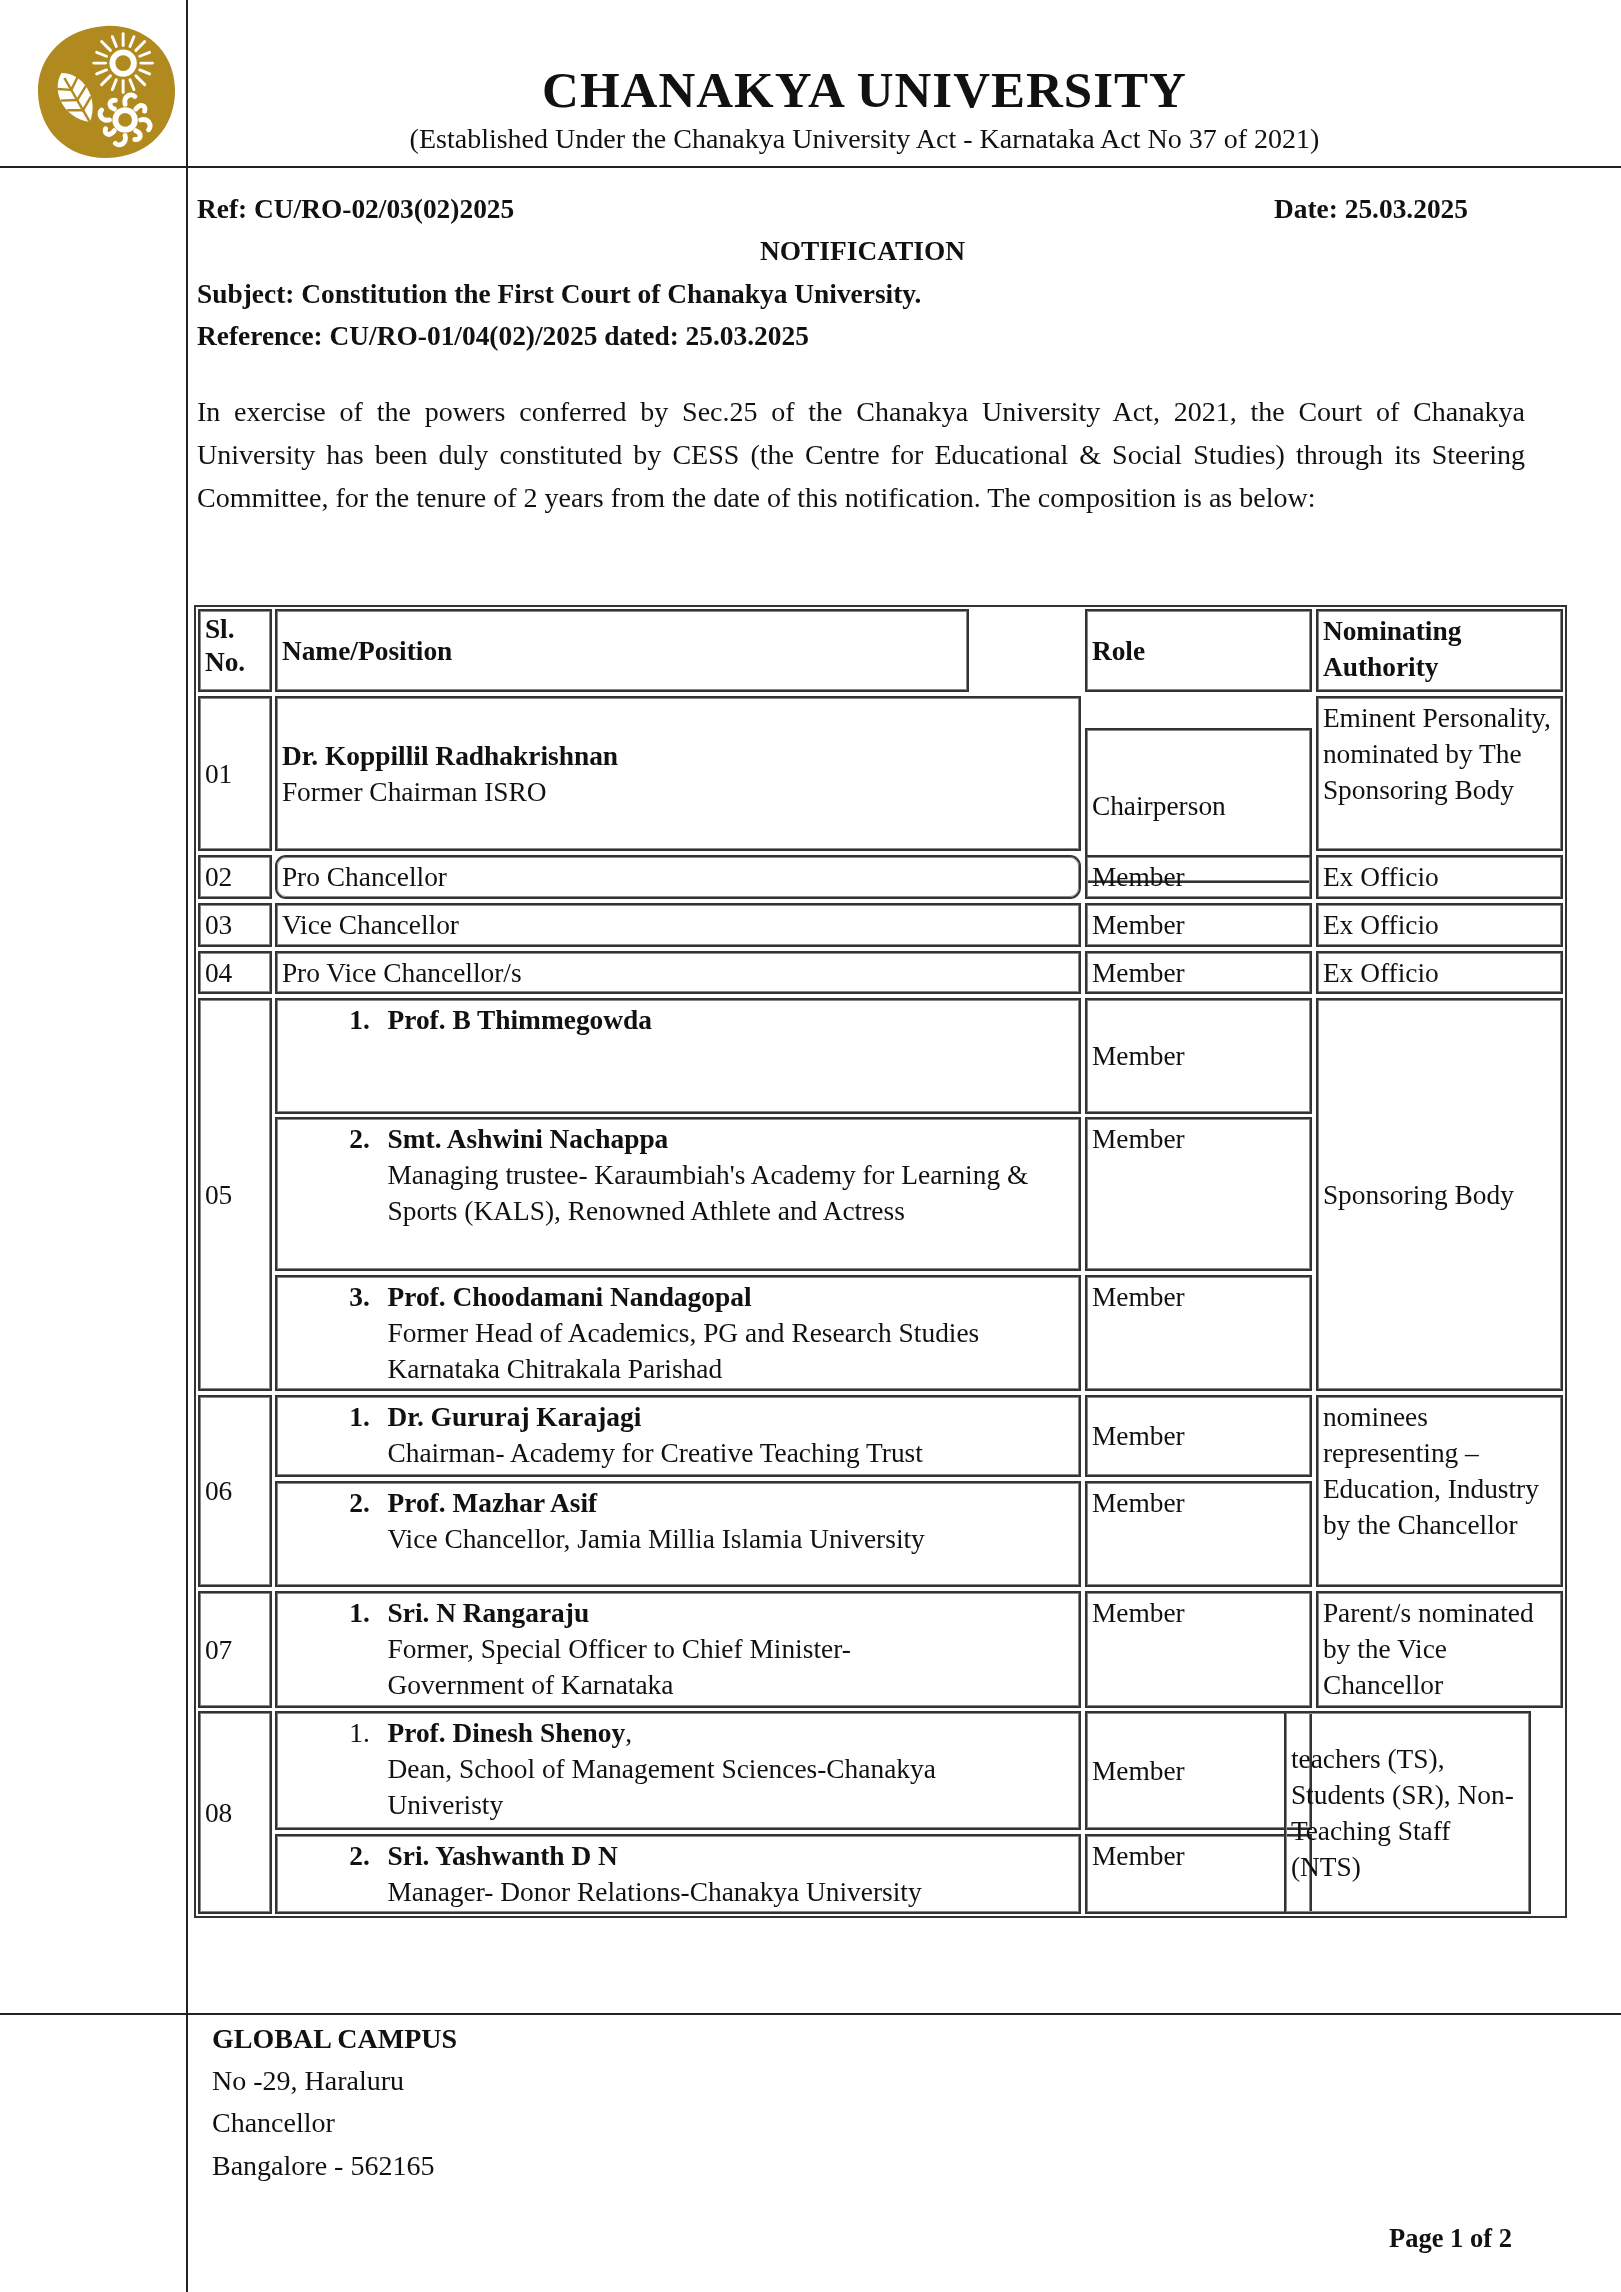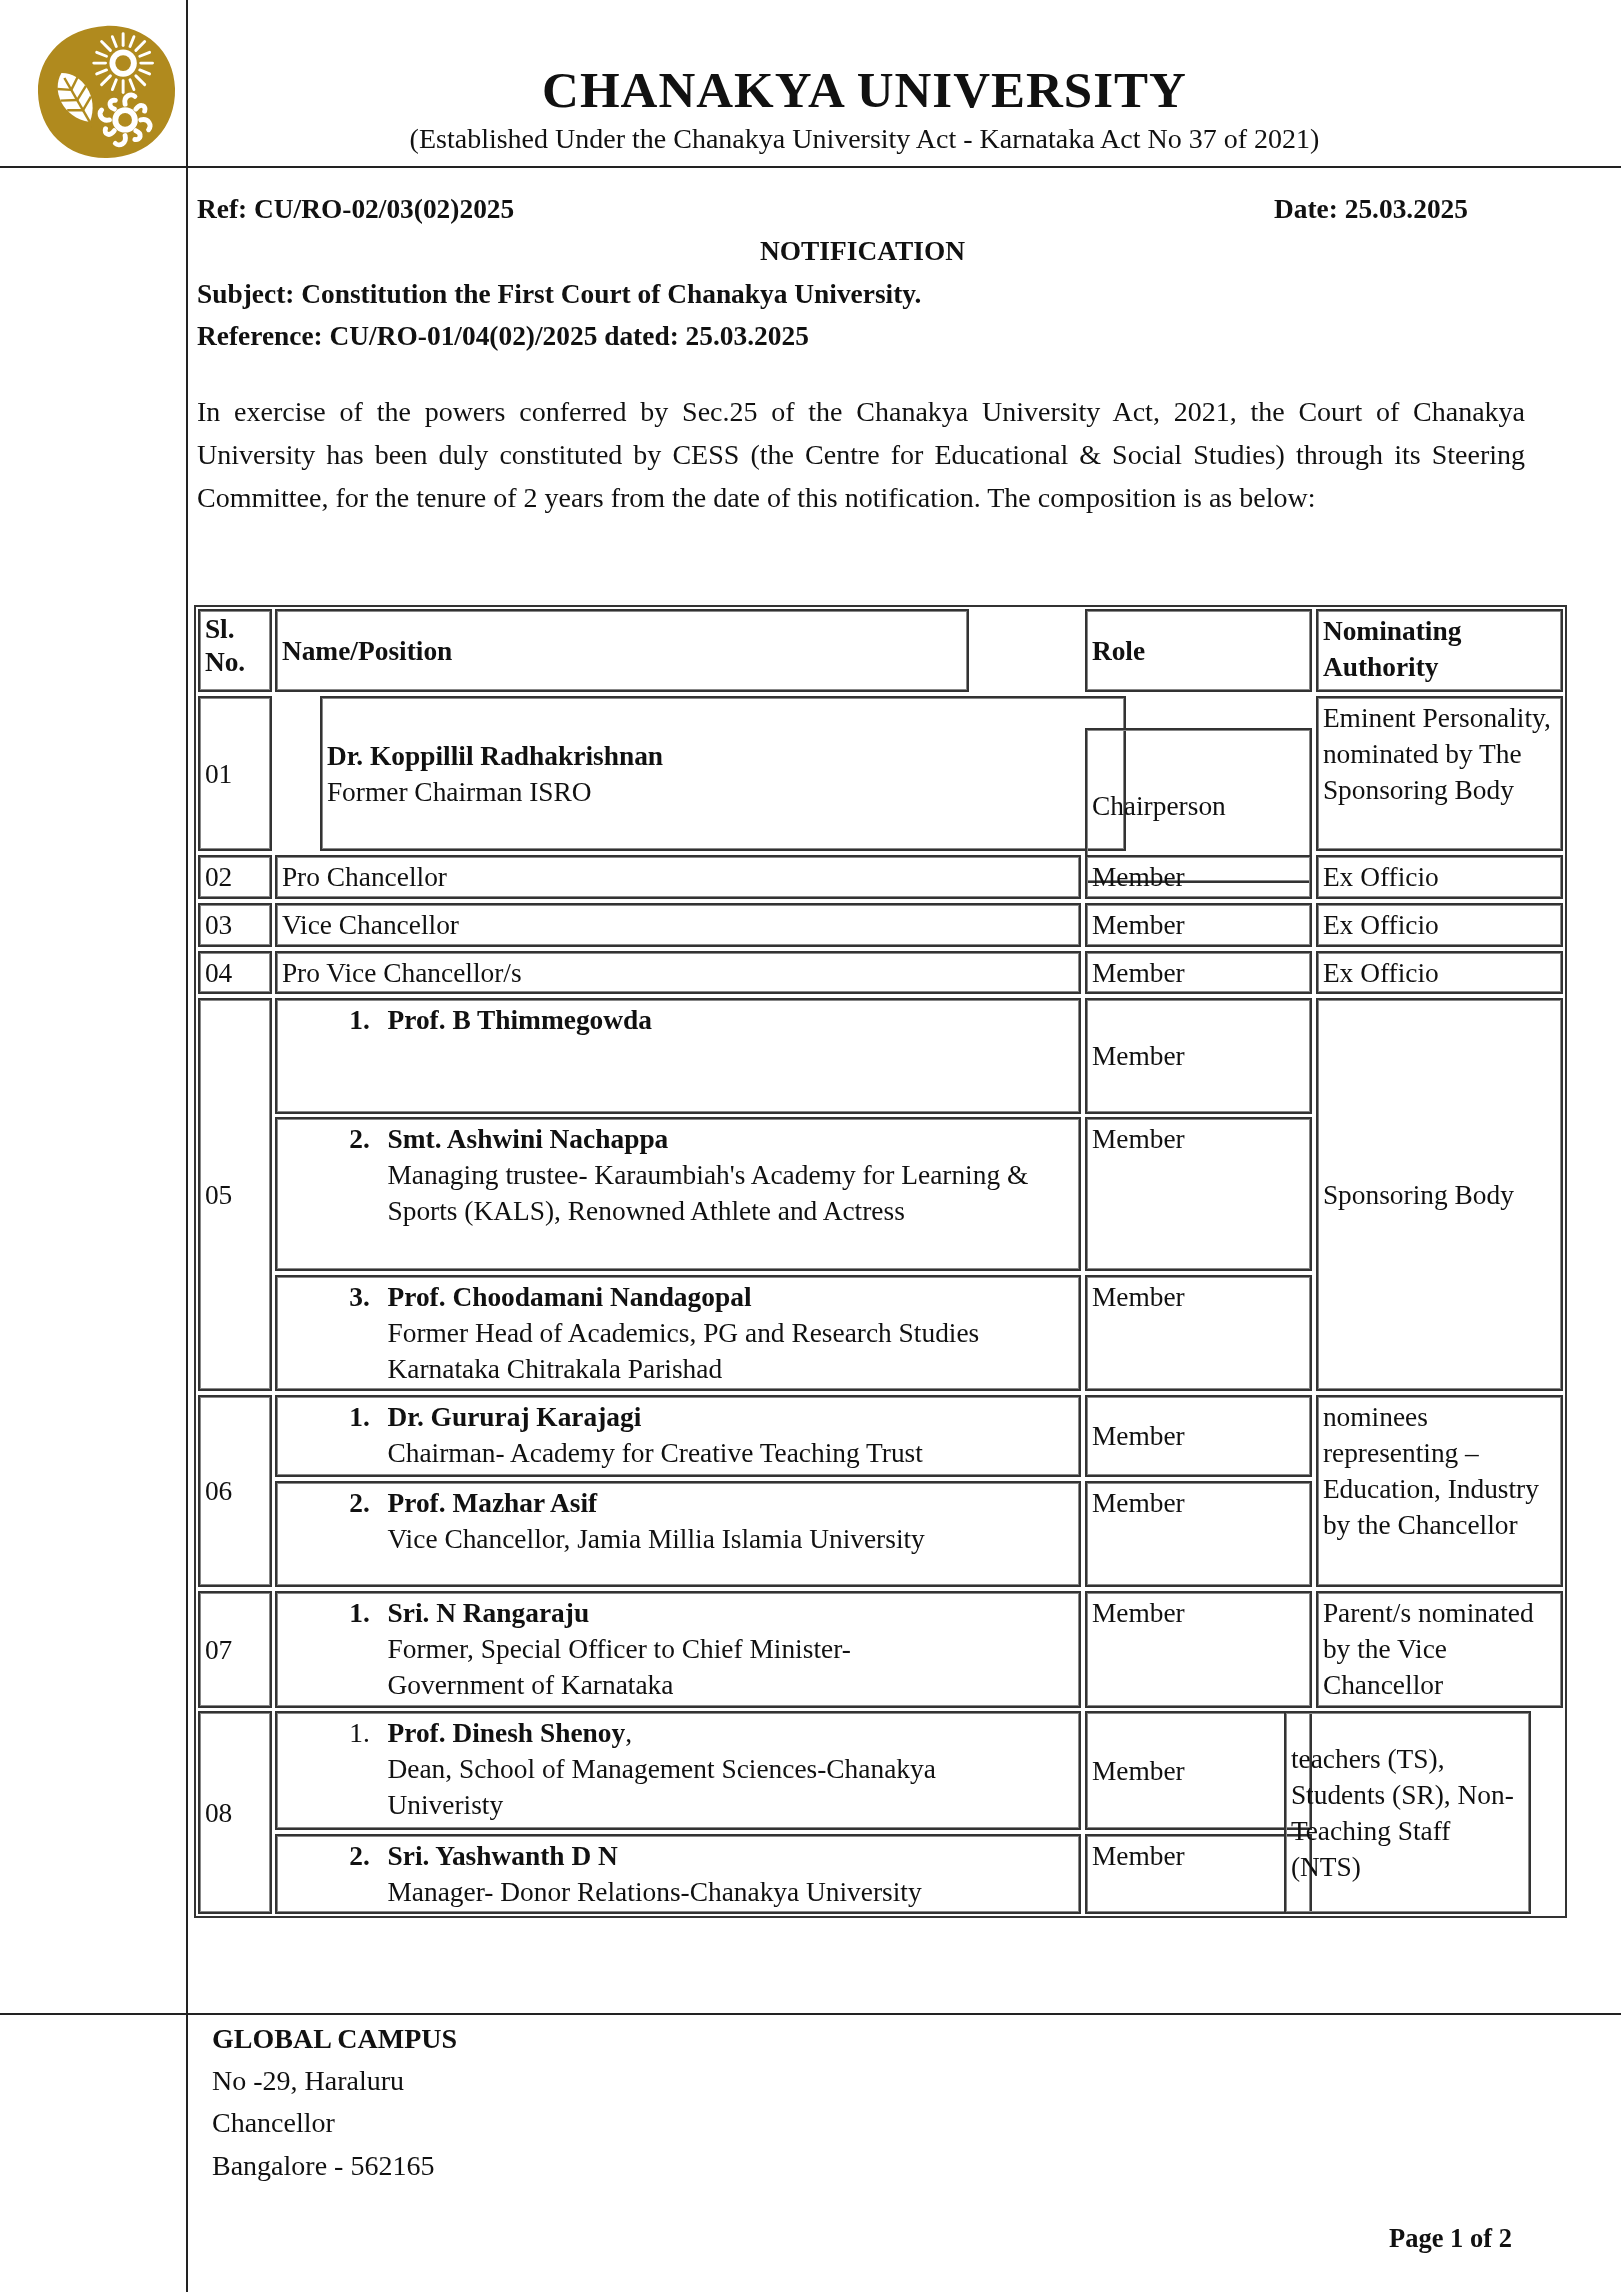--- a/index.html
+++ b/index.html
@@ -107,33 +107,33 @@
     </div>
   <div class="cell bold vmid" style="left:1085px; top:609px; width:227px; height:83px;">
       <span>Role</span>
     </div>
   <div class="cell bold" style="left:1316px; top:609px; width:247px; height:83px; line-height:36px;">Nominating Authority</div>
 
   <div>
     <div class="cell vmid" style="left:198px; top:696px; width:74px; height:155px;">
         <span>01</span>
       </div>
-    <div class="cell vmid" style="left:275px; top:696px; width:806px; height:155px;margin-left:45px;">
+    <div class="cell vmid" style="left:275px; top:696px; width:806px; height:155px;">
       <span class="bold">Dr. Koppillil Radhakrishnan</span>
       <span>Former Chairman ISRO</span>
     </div>
     <div class="cell vmid" style="left:1085px; top:728px; width:227px; height:155px;">
         <span>Chairperson</span>
       </div>
     <div class="cell" style="left:1316px; top:696px; width:247px; height:155px;">Eminent Personality, nominated by The Sponsoring Body</div>
   </div>
 
   <div>
     <div class="cell" style="left:198px; top:855px; width:74px; height:44px;">02</div>
-    <div class="cell" style="left:275px; top:855px; width:806px; height:44px;">Pro Chancellor</div>
+    <div class="cell" style="left:275px; top:855px; width:806px; height:44px;border-radius:11px;">Pro Chancellor</div>
     <div class="cell" style="left:1085px; top:855px; width:227px; height:44px;">Member</div>
     <div class="cell" style="left:1316px; top:855px; width:247px; height:44px;">Ex Officio</div>
   </div>
 
   <div>
     <div class="cell" style="left:198px; top:903px; width:74px; height:44px;">03</div>
     <div class="cell" style="left:275px; top:903px; width:806px; height:44px;">Vice Chancellor</div>
     <div class="cell" style="left:1085px; top:903px; width:227px; height:44px;">Member</div>
     <div class="cell" style="left:1316px; top:903px; width:247px; height:44px;">Ex Officio</div>
   </div>

